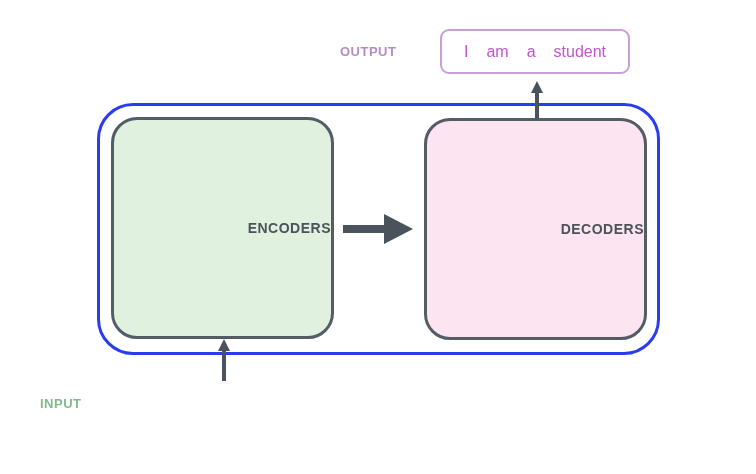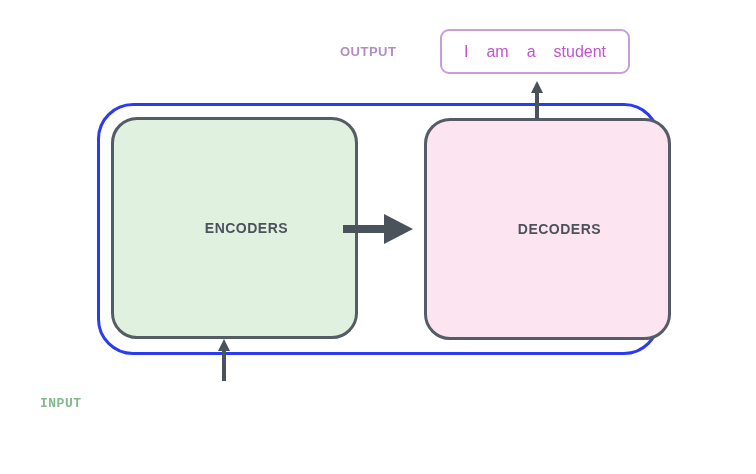--- a/index.html
+++ b/index.html
@@ -26,22 +26,21 @@
     background: transparent;
   }
   .stack-box {
     position: absolute;
     width: 217px;
     height: 216px;
     border: 3px solid var(--box_border);
     border-radius: 26px;
     display: flex;
     align-items: center;
-    justify-content: center;
-    padding-left: 24px;
+    justify-content: flex-end;
   }
   .encoders-box {
     left: 111px;
     top: 117px;
     background: var(--encoder_fill);
   }
   .decoders-box {
     left: 424px;
     top: 118px;
     background: var(--decoder_fill);
@@ -92,21 +91,20 @@
     left: 340px;
     top: 44px;
     width: 93px;
     color: var(--output_label_text);
   }
   .input-label {
     left: 40px;
     top: 396px;
     width: 77px;
     color: var(--input_label_text);
-    font-family: Liberation Mono, monospace;
   }
 </style>
 </head>
 <body>
 
 <div class="diagram">
 
   <div class="container-box"></div>
 
   <div class="stack-box encoders-box">

